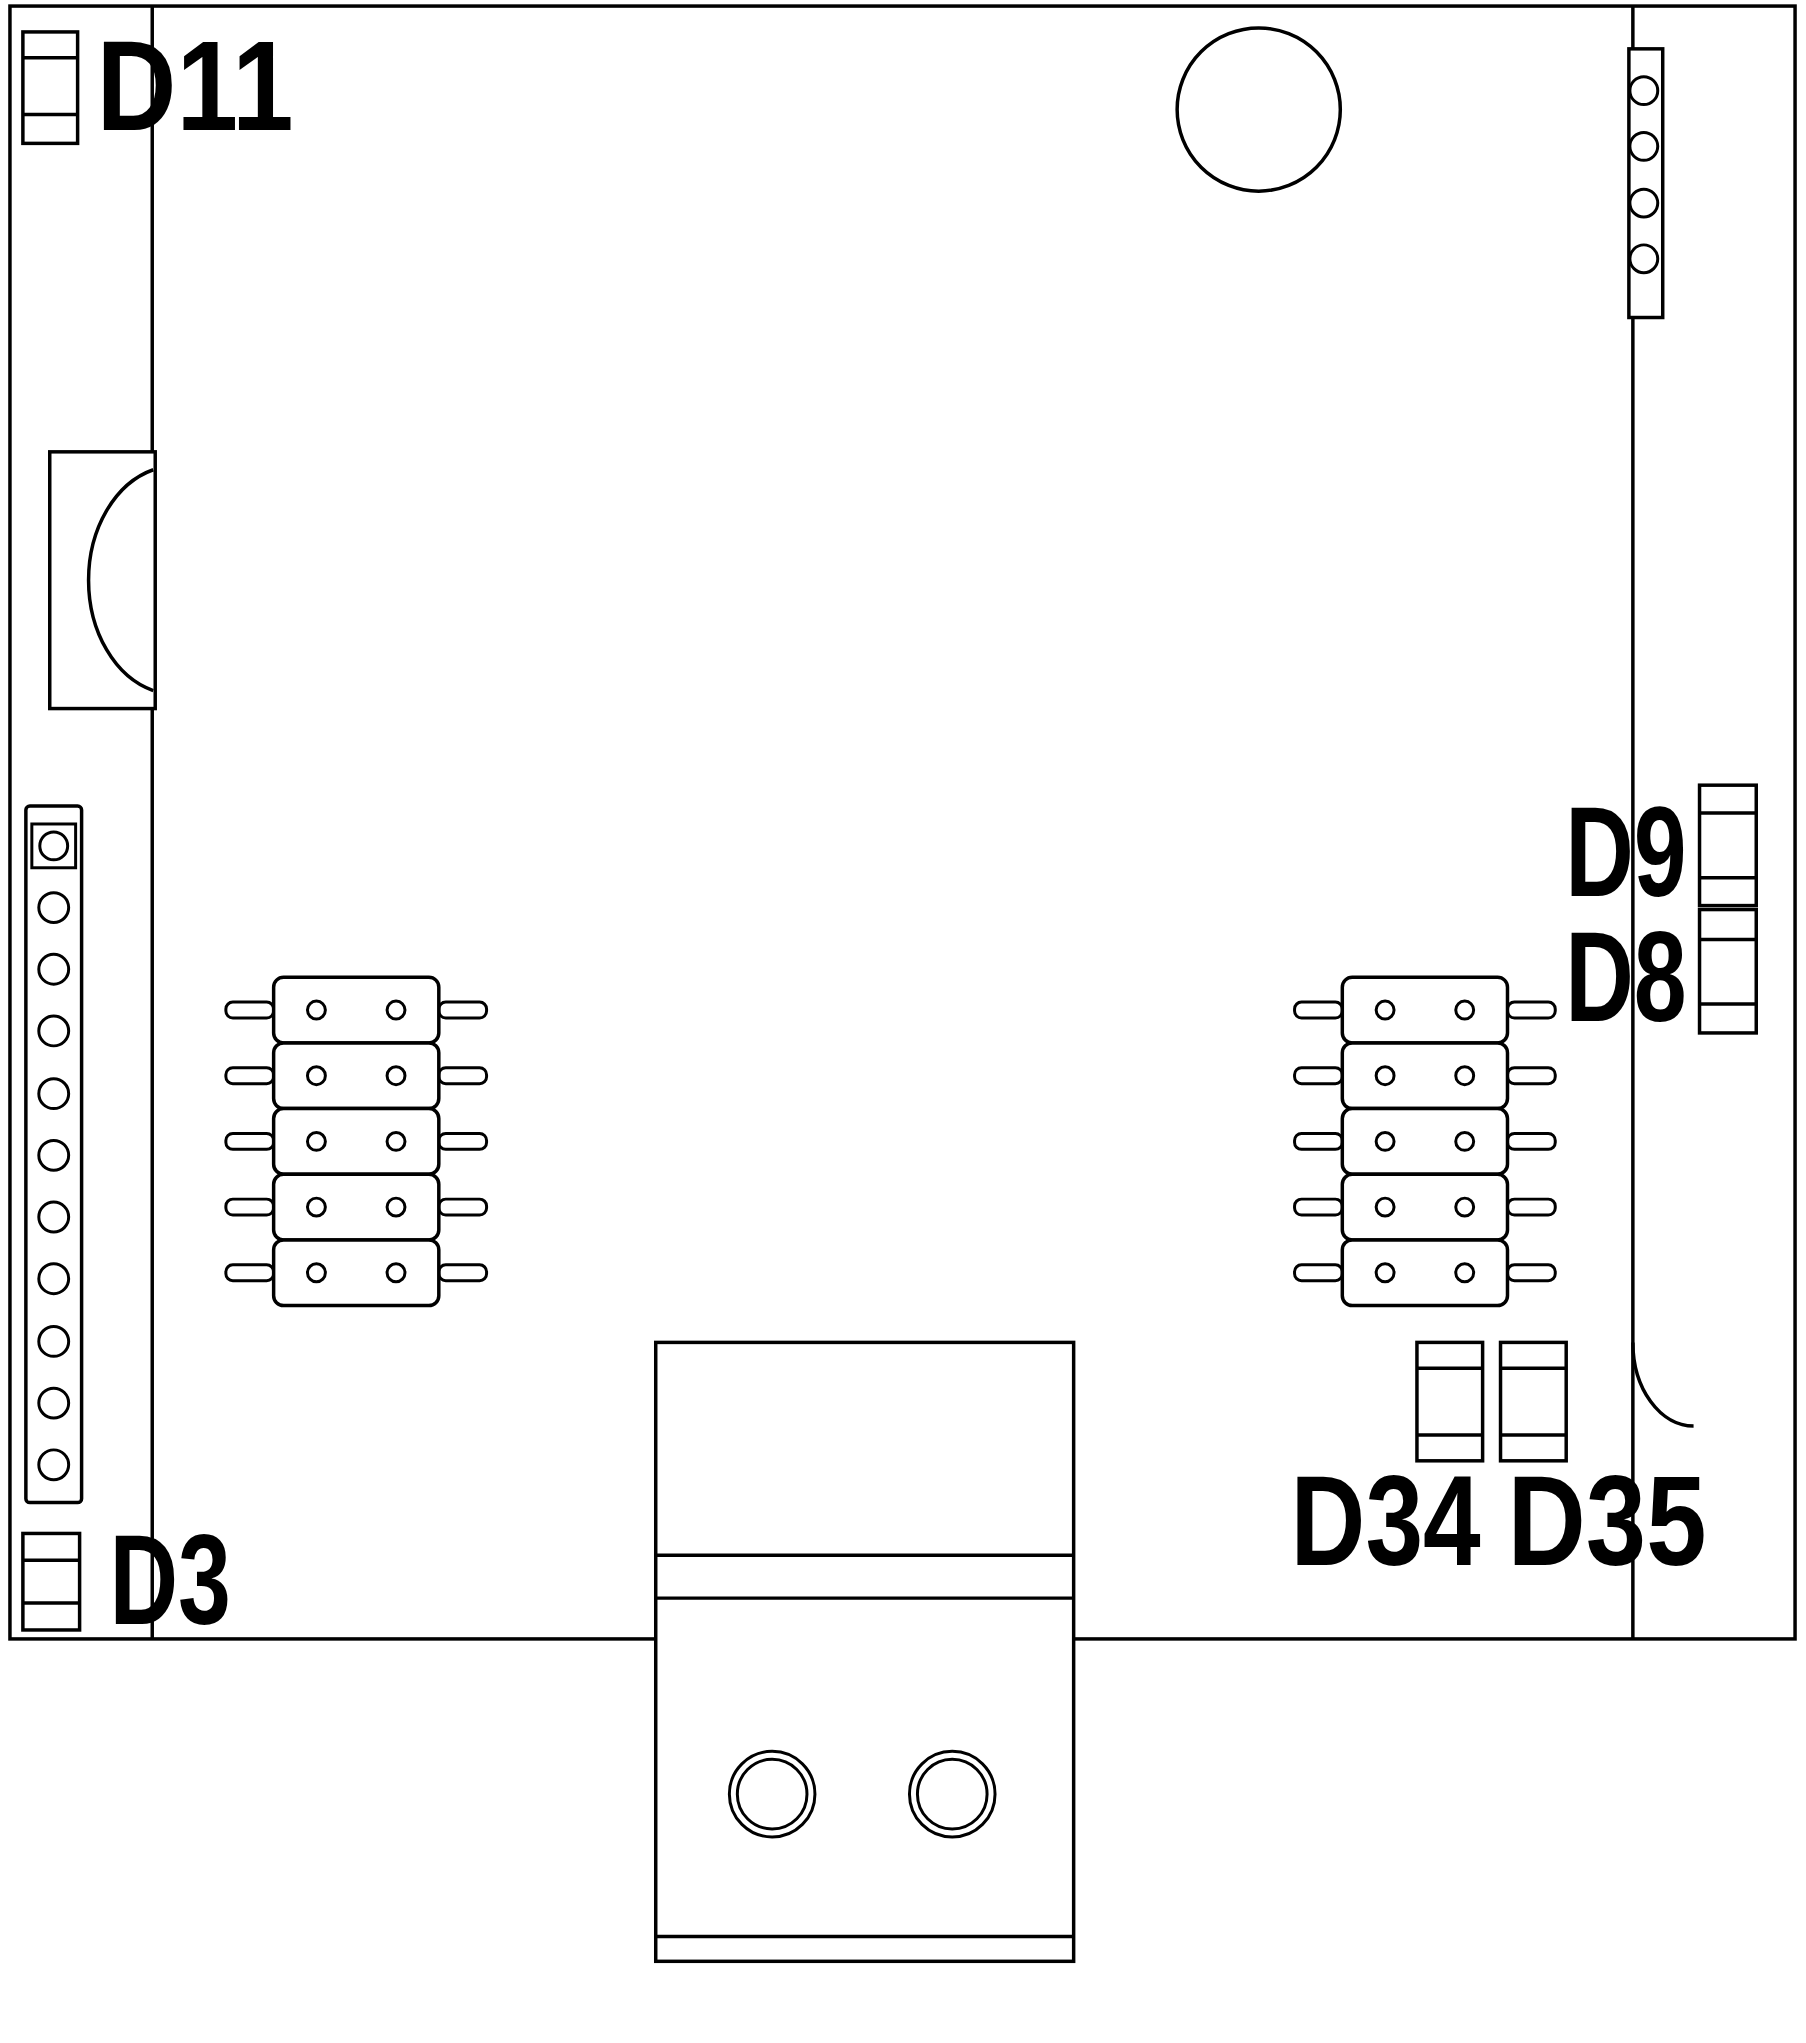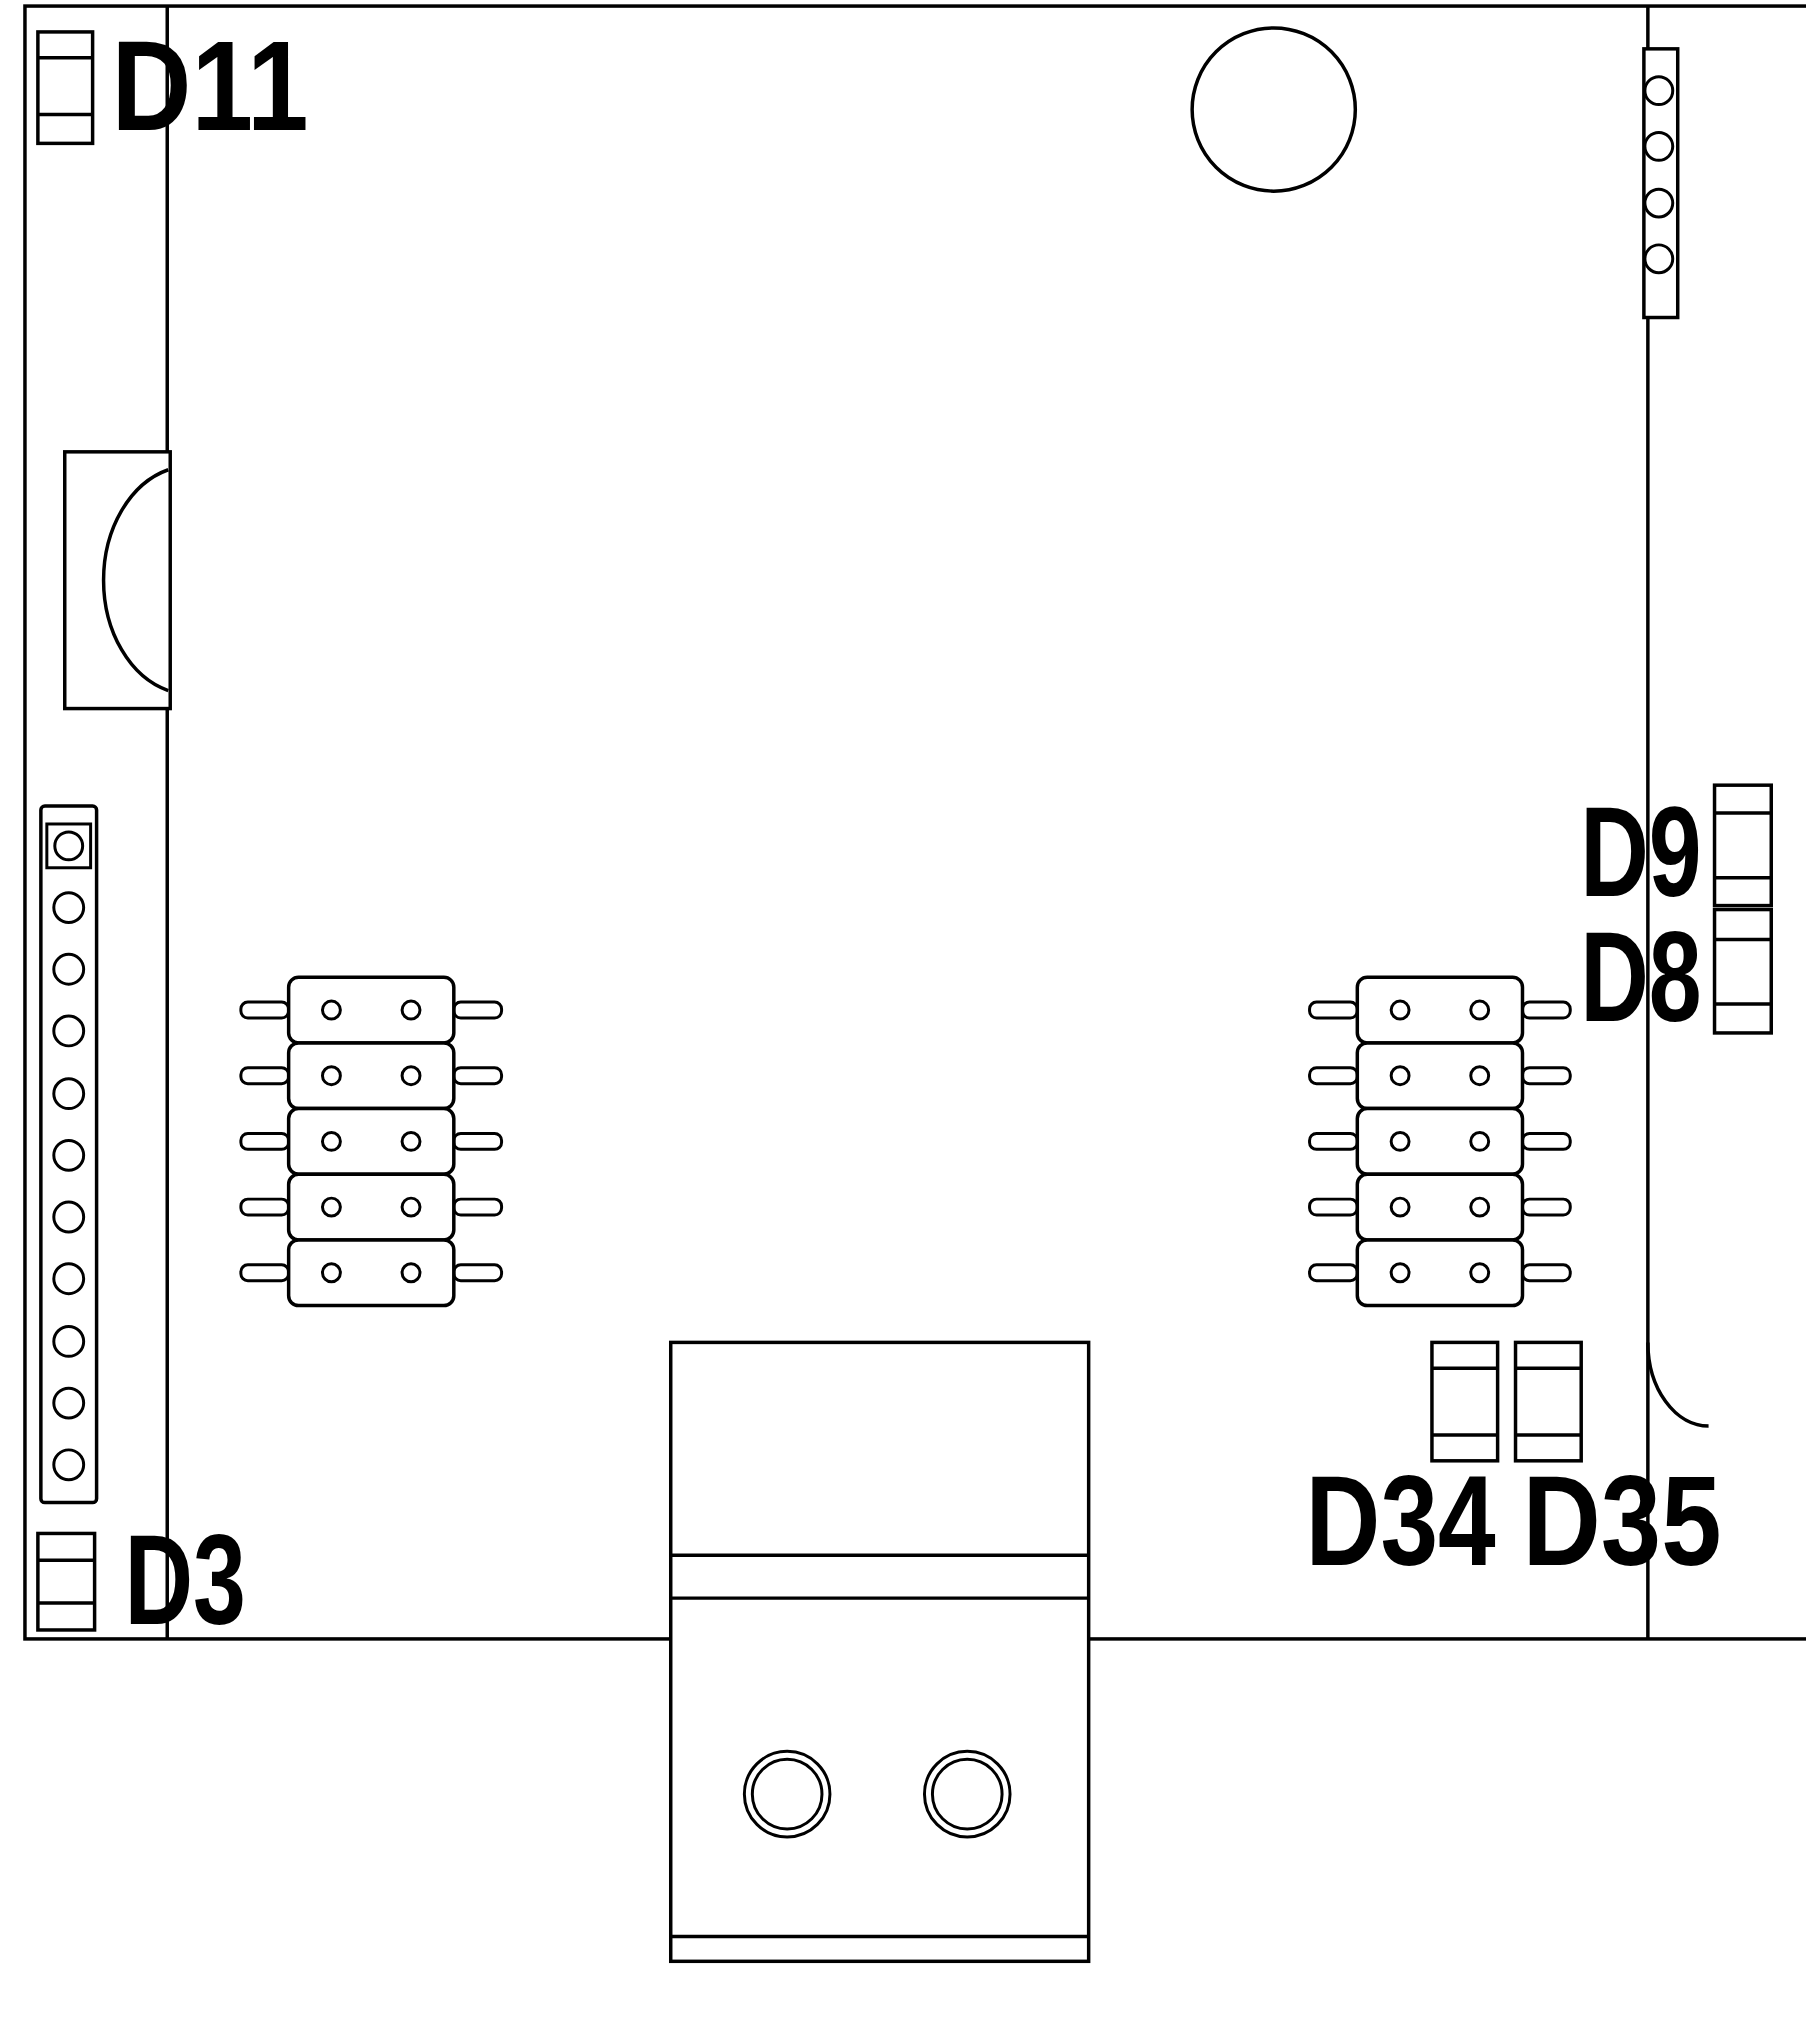--- a/index.html
+++ b/index.html
@@ -5,21 +5,20 @@
   html, body {
     margin: 0;
     padding: 0;
     background: #ffffff;
   }
   .stage {
     width: 1617px;
     height: 2044px;
     background: #ffffff;
     position: relative;
-    padding-left: 15px;
   }
   svg { display: block; }
   .lbl {
     font-family: "Liberation Sans", sans-serif;
     font-weight: 700;
     font-size: 128px;
     fill: #000000;
   }
   .ln  { stroke: #000000; stroke-width: 3.5; fill: none; }
   .shp { stroke: #000000; stroke-width: 3.5; fill: #ffffff; }

